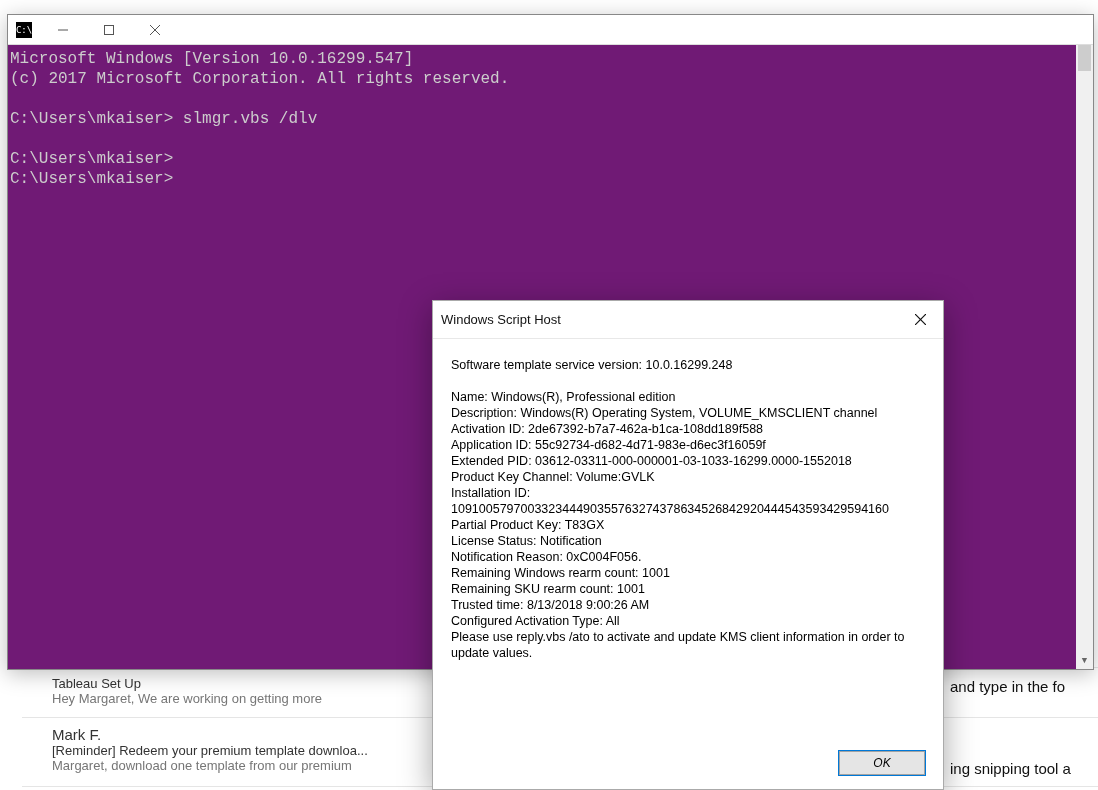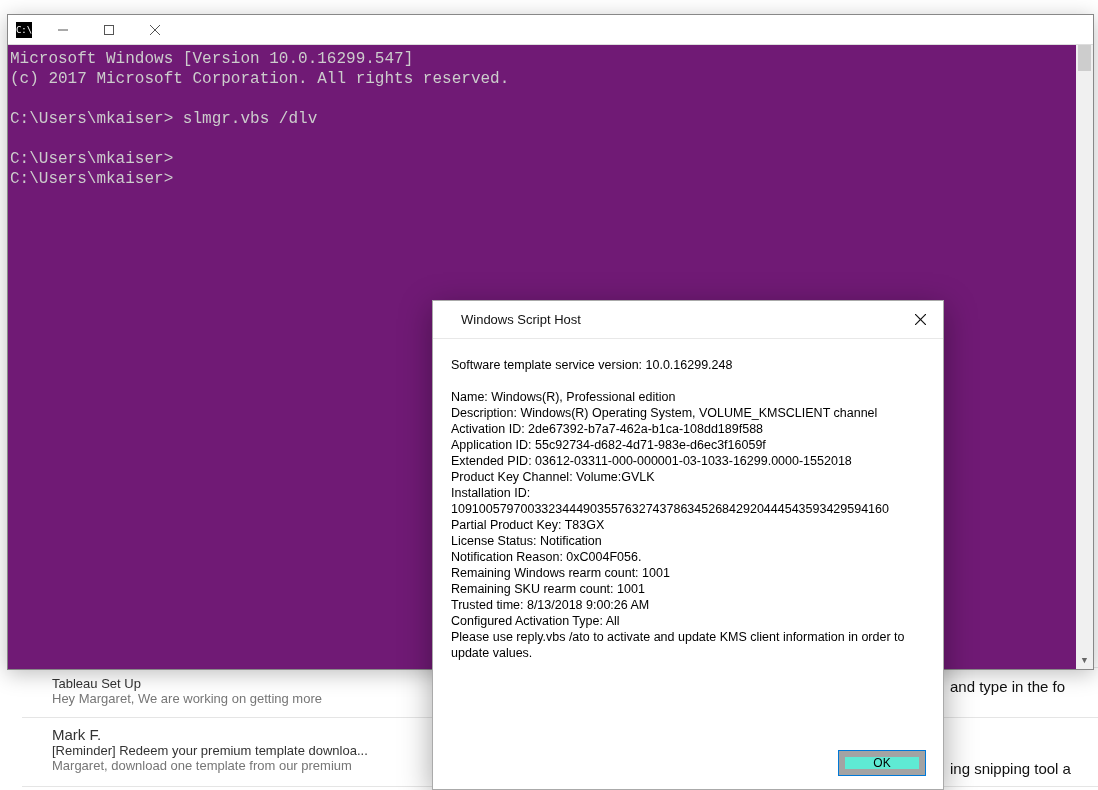--- a/index.html
+++ b/index.html
@@ -85,21 +85,21 @@
   
   .dialog{
     position:absolute; left:432px; top:300px; width:512px; height:490px;
     background:#fff;
     border:1px solid #aaa;
     box-shadow:0 8px 30px rgba(0,0,0,.35);
     display:flex; flex-direction:column;
   }
   .dlg-titlebar{
     height:38px; display:flex; align-items:center;
-    padding-left:28px;
+    padding-left:8px;
     border-bottom:1px solid #e8e8e8;
   }
   .dlg-title{ flex:1; font-size:13px; color:#111; }
   .dlg-close{
     width:45px; height:38px; display:flex; align-items:center; justify-content:center;
     color:#111;
   }
   .dlg-close svg{ width:11px; height:11px; }
 
   .dlg-body{
@@ -109,24 +109,25 @@
   }
   .dlg-body p{ margin:0; word-wrap:break-word; }
   .dlg-gap{ height:16px; }
 
   .dlg-buttons{
     height:52px; display:flex; align-items:center; justify-content:flex-end;
     padding-right:18px;
   }
   .btn-ok{
     min-width:86px; height:24px;
-    background:#5eead4; border:6px solid #a3a3a3;
+    background:#e5e5e5; border:1px solid #a3a3a3;
     font-size:12px; color:#000;
     display:flex; align-items:center; justify-content:center;
     box-shadow: 0 0 0 1px #0078d7;
+    font-style: italic;
   }
 </style>
 </head>
 <body>
 
 <div class="topbar">
   <span>Inbox - mkaiser@ps-b.com - Outlook</span>
 </div>
 
 <div class="outlook-bg">

